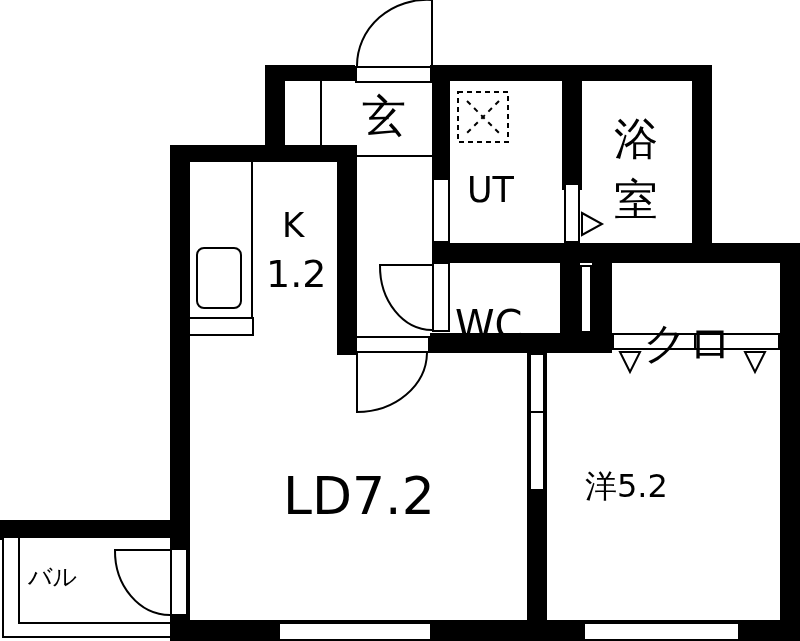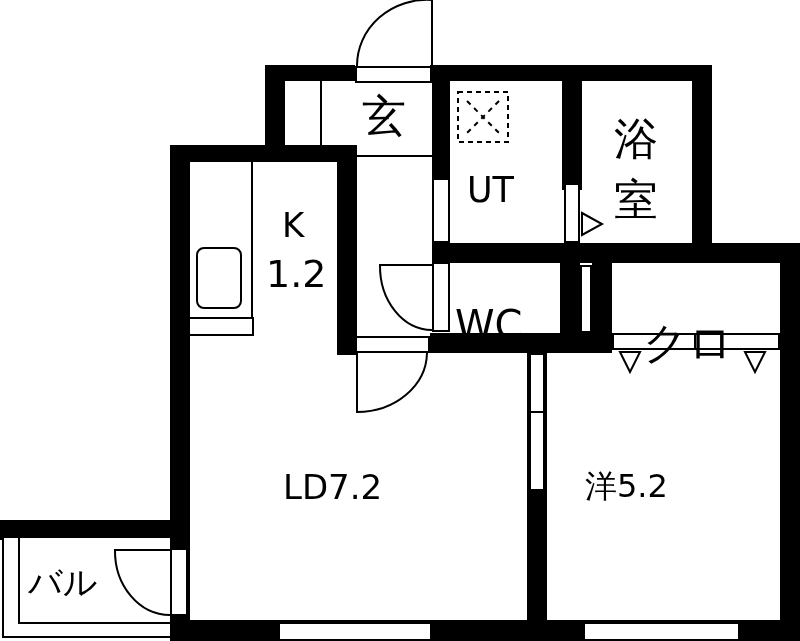--- a/index.html
+++ b/index.html
@@ -94,15 +94,15 @@
 </svg>
 
 <div class="lbl" style="left:362px;top:94px;font-size:44px;">玄</div>
 <div class="lbl" style="left:467px;top:173px;font-size:35px;">UT</div>
 <div class="lbl" style="left:614px;top:117px;font-size:44px;">浴</div>
 <div class="lbl" style="left:614px;top:178px;font-size:44px;">室</div>
 <div class="lbl" style="left:282px;top:208px;font-size:34px;">K</div>
 <div class="lbl" style="left:266px;top:255px;font-size:38px;">1.2</div>
 <div class="lbl" style="left:455px;top:276px;font-size:40px;margin-top:29px;">WC</div>
 <div class="lbl" style="left:643px;top:290px;font-size:44px;margin-top:31px;">クロ</div>
-<div class="lbl" style="left:283px;top:470px;font-size:34px;">LD7.2</div>
+<div class="lbl" style="left:283px;top:470px;font-size:52px;">LD7.2</div>
 <div class="lbl" style="left:585px;top:470px;font-size:32px;">洋5.2</div>
-<div class="lbl" style="left:28px;top:565px;font-size:34px;">バル</div>
+<div class="lbl" style="left:28px;top:565px;font-size:24px;">バル</div>
 
 </body></html>

